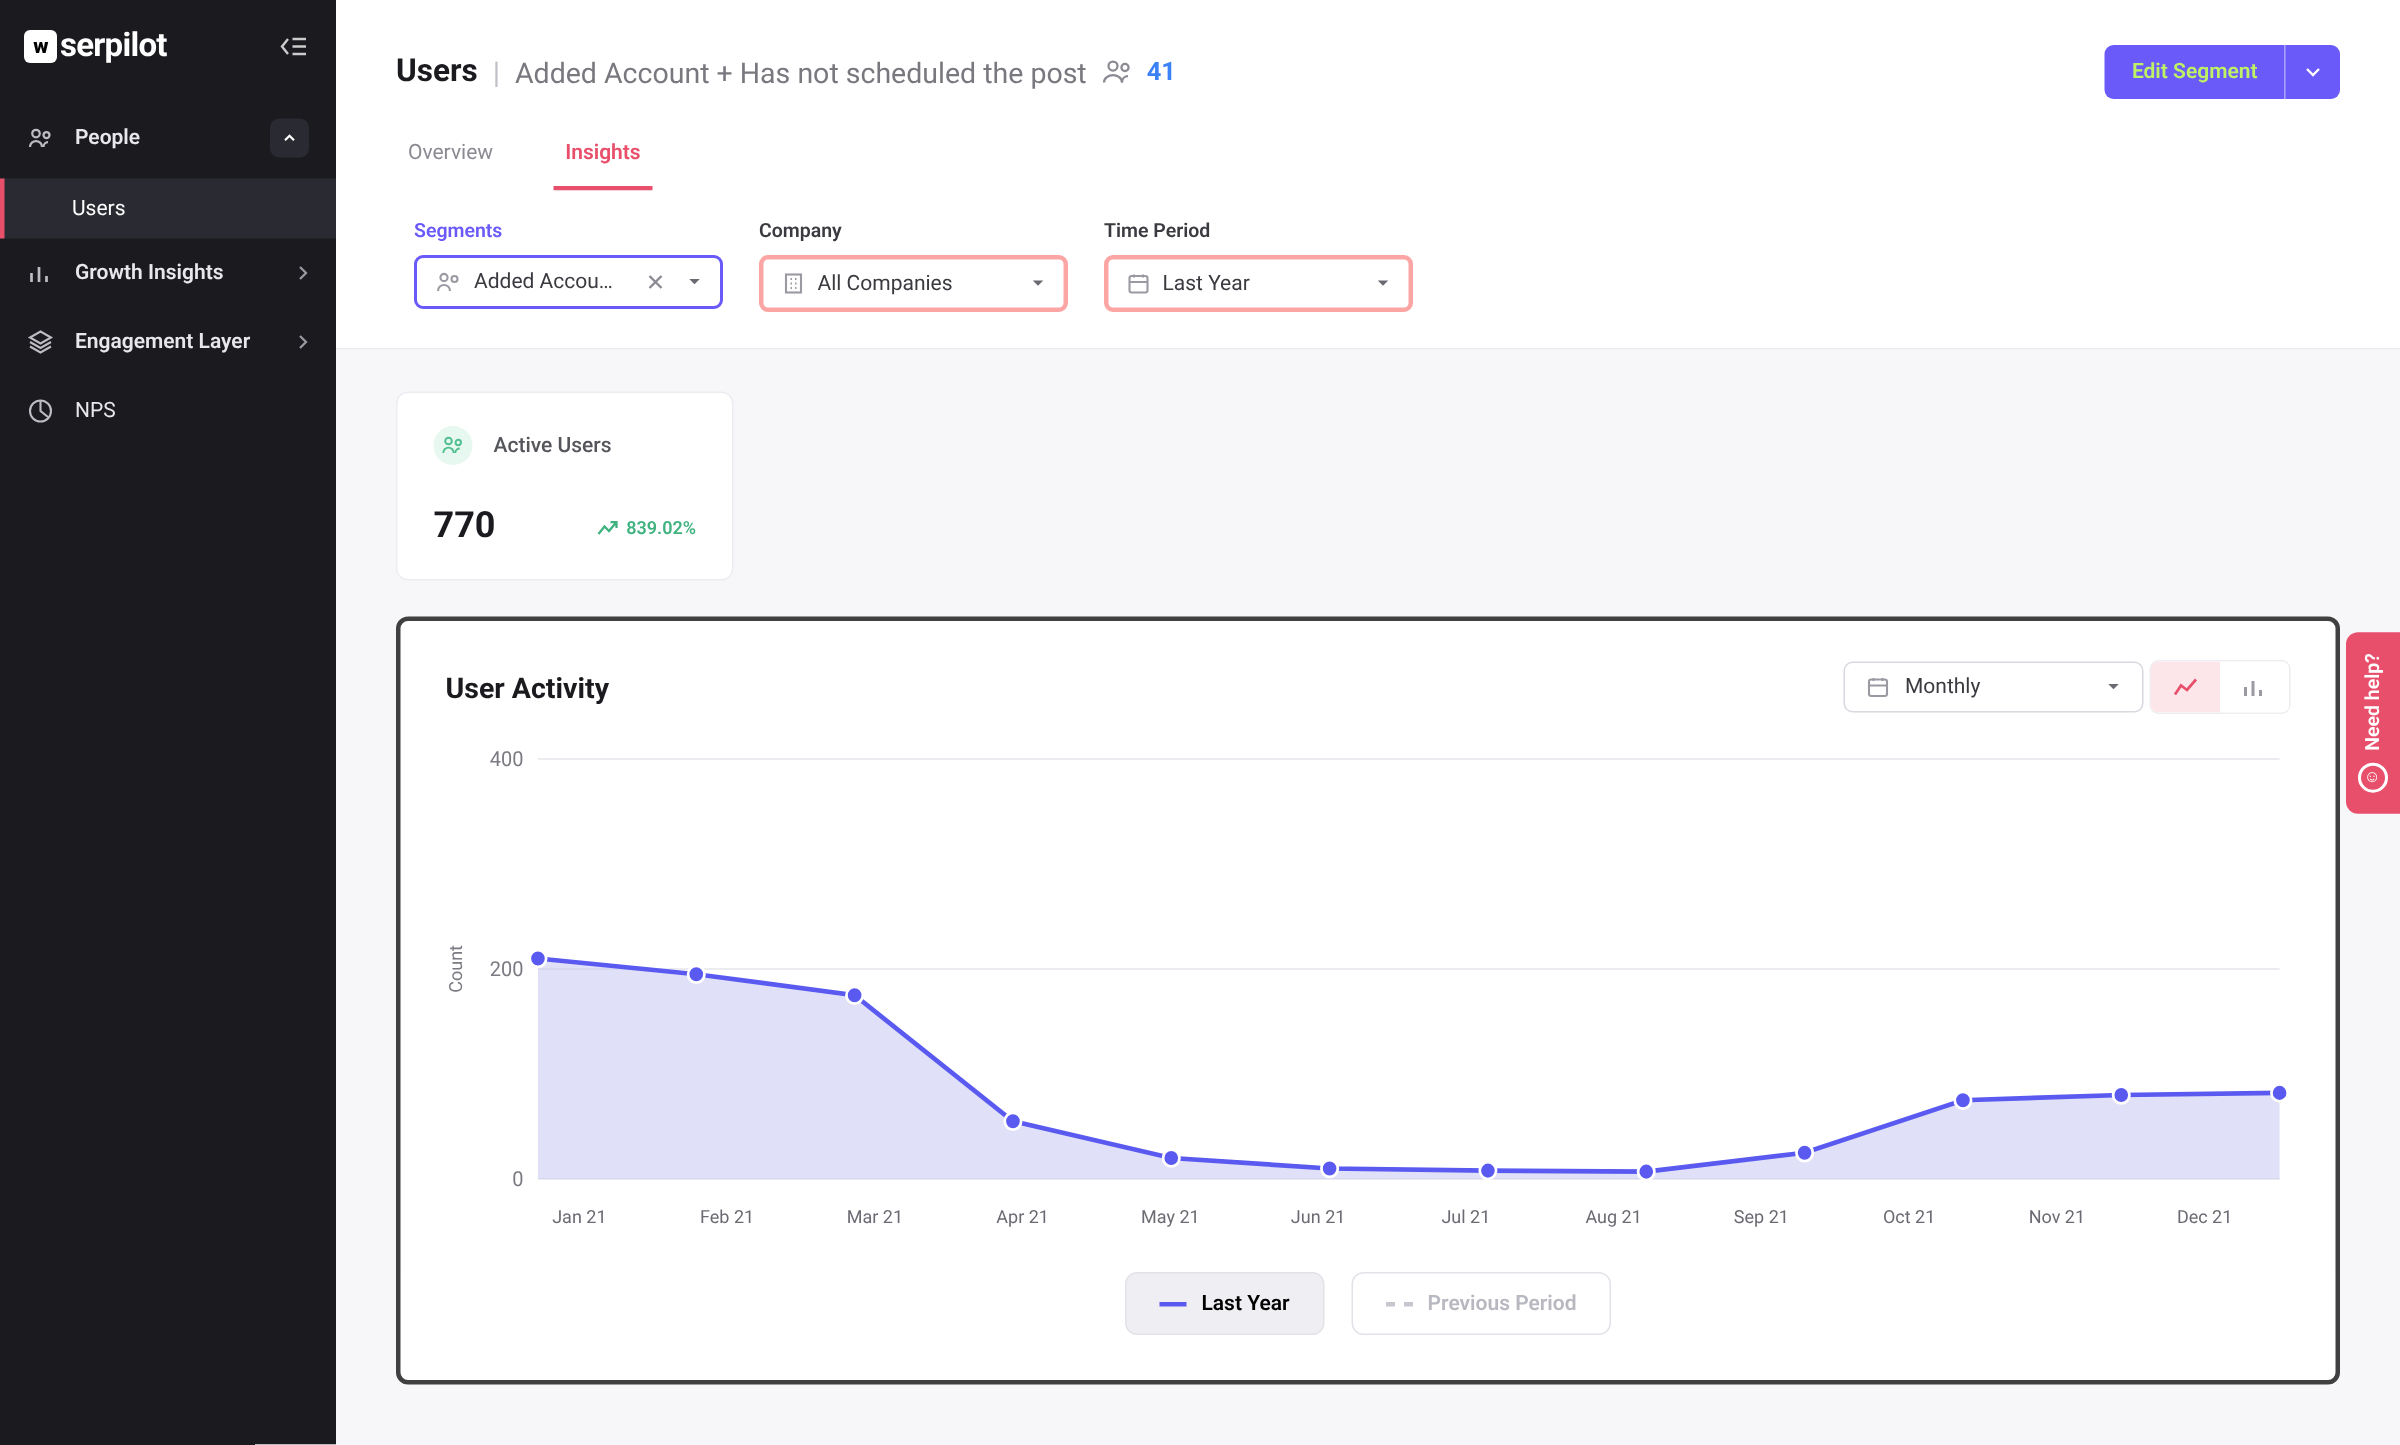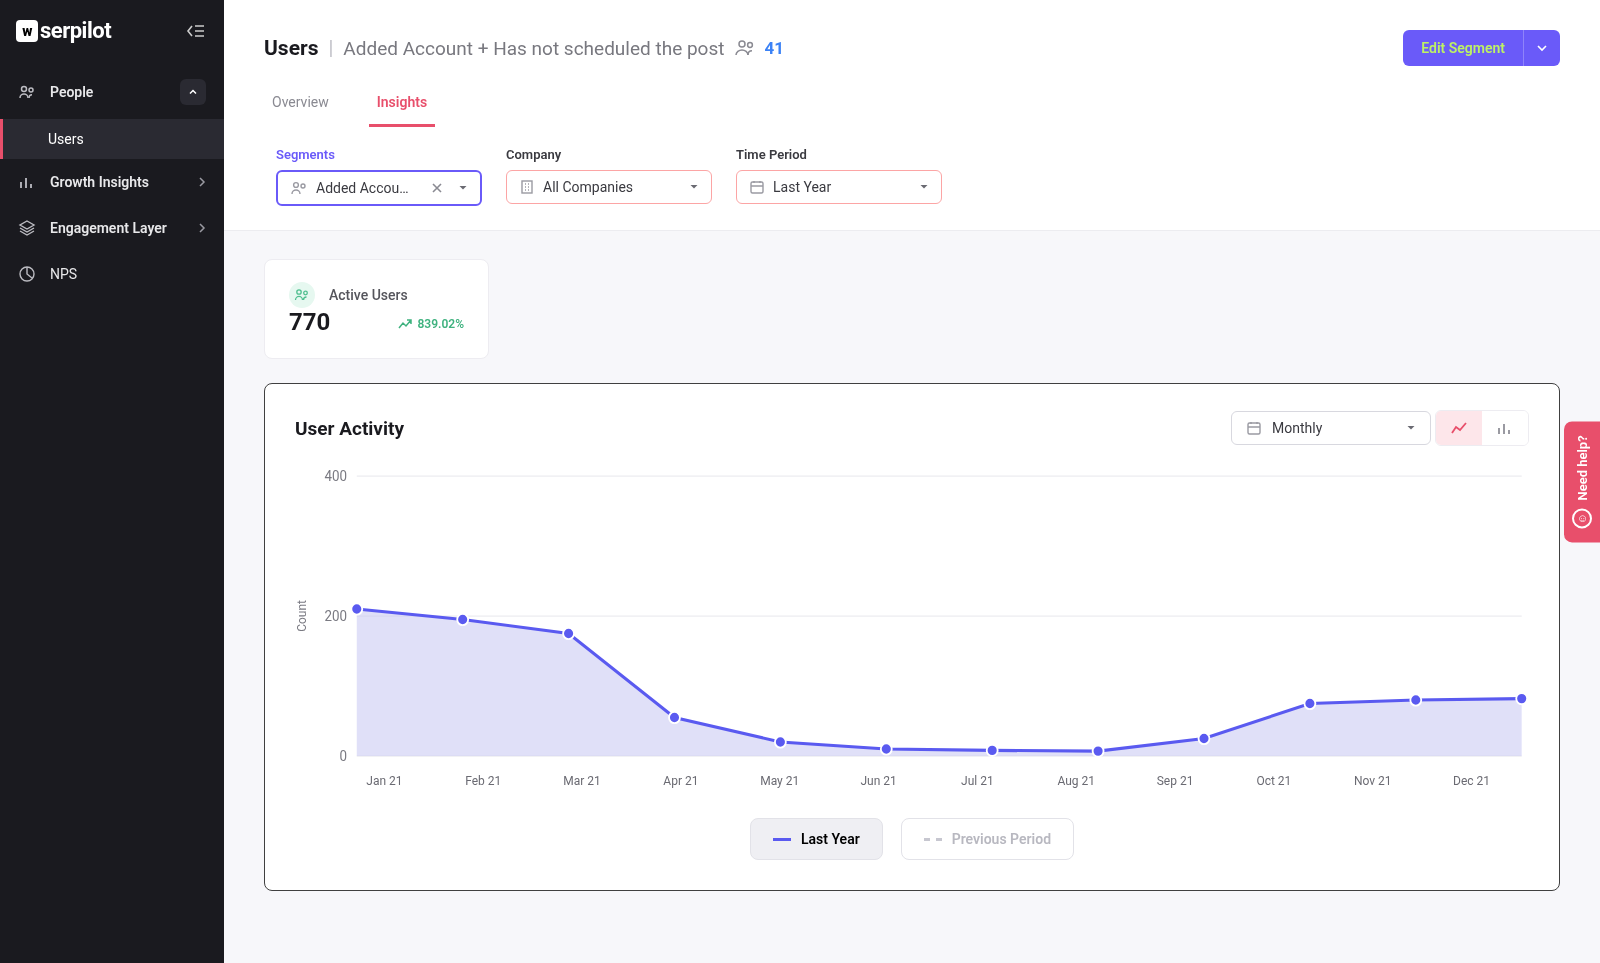--- a/index.html
+++ b/index.html
@@ -34,38 +34,38 @@
 .edit-seg-drop { background: #6a5af9; border: none; border-left: 1px solid rgba(255,255,255,0.25); color: #fff; padding: 0 12px; border-radius: 0 6px 6px 0; cursor: pointer; display: flex; align-items: center; }
 
 .tabs { display: flex; gap: 32px; margin-top: 28px; }
 .tab { padding: 0 8px 14px 8px; font-size: 14px; color: #8a8a92; cursor: pointer; border-bottom: 3px solid transparent; }
 .tab.active { color: #e84f6b; font-weight: 600; border-bottom-color: #e84f6b; }
 
 .filters { display: flex; gap: 24px; padding: 20px 40px 24px 52px; background: #fff; border-bottom: 1px solid #ececf0; }
 .filter { display: flex; flex-direction: column; gap: 8px; }
 .filter-label { font-size: 13px; font-weight: 600; color: #3a3a40; }
 .filter-label.accent { color: #6a5af9; }
-.filter-ctrl { display: flex; align-items: center; gap: 8px; border: 1px solid #fca5a5; border-radius: 6px; padding: 8px 12px; min-width: 206px; background: #fff; cursor: pointer; font-size: 14px; color: #3a3a40; }
+.filter-ctrl { display: flex; align-items: center; gap: 8px; border: 3px solid #fca5a5; border-radius: 6px; padding: 8px 12px; min-width: 206px; background: #fff; cursor: pointer; font-size: 14px; color: #3a3a40; }
 .filter-ctrl.accent { border: 2px solid #6a5af9; }
 .filter-ctrl .chev-sm { margin-left: auto; }
 .filter-ctrl .clear-x { color: #8a8a92; cursor: pointer; margin-left: auto; }
 .filter-ctrl .ficon { color: #9a9aa2; display: flex; }
 .filter-text { white-space: nowrap; overflow: hidden; text-overflow: ellipsis; flex: 1; }
 
 .content { padding: 28px 40px; }
 
-.stat-card { background: #fff; border-radius: 8px; padding: 22px 24px; width: 225px; display: flex; flex-direction: column; border: 1px solid #edecf1;}
+.stat-card { background: #fff; border-radius: 8px; padding: 22px 24px; width: 225px; display: flex; flex-direction: column; gap: 26px; border: 1px solid #edecf1;}
 .stat-top { display: flex; align-items: center; gap: 14px; }
 .stat-icon-circle { width: 26px; height: 26px; border-radius: 50%; background: #e6f8f0; display: flex; align-items: center; justify-content: center; color: #4fbf8f; }
 .stat-title { font-size: 14px; color: #55555c; font-weight: 500; }
 .stat-bottom { display: flex; align-items: baseline; justify-content: space-between; }
 .stat-value { font-size: 24px; font-weight: 700; color: #1a1a1f; }
 .stat-trend { display: flex; align-items: center; gap: 5px; color: #3fb27f; font-size: 12px; font-weight: 600; }
 
-.chart-card { background: #fff; border-radius: 8px; margin-top: 24px; padding: 26px 30px 30px 30px; border: 1px solid #404040;}
+.chart-card { background: #fff; border-radius: 8px; margin-top: 24px; padding: 26px 30px 30px 30px; border: 3px solid #404040;}
 .chart-header { display: flex; align-items: center; }
 .chart-title { font-size: 19px; font-weight: 700; color: #1a1a1f; }
 .chart-controls { margin-left: auto; display: flex; align-items: center; gap: 4px; }
 .monthly-sel { display: flex; align-items: center; gap: 10px; border: 1px solid #d8d8df; border-radius: 6px; padding: 8px 14px; font-size: 14px; color: #3a3a40; cursor: pointer; min-width: 200px;}
 .monthly-sel .chev-sm { margin-left: auto; }
 .view-toggle { display: flex; border: 1px solid #edecf1; border-radius: 6px; overflow: hidden; }
 .view-btn { width: 46px; height: 34px; display: flex; align-items: center; justify-content: center; cursor: pointer; border: none; background: #fff; }
 .view-btn.active { background: #fde6ea; color: #e84f6b; }
 .view-btn:not(.active) { color: #9a9aa2; }
 

